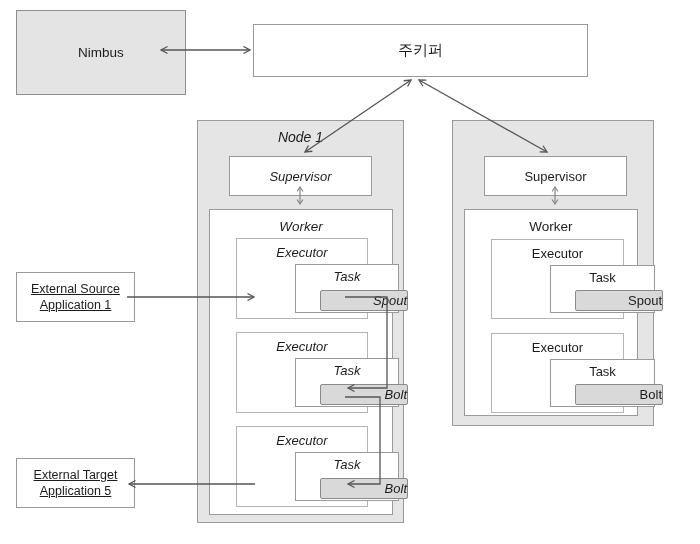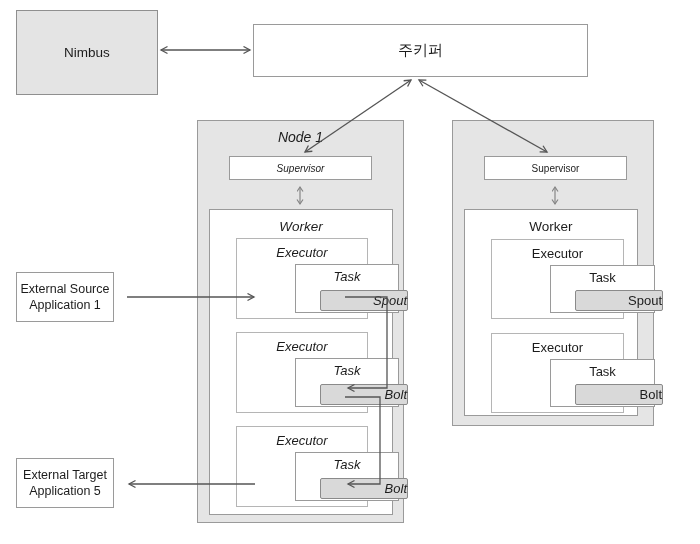--- a/index.html
+++ b/index.html
@@ -12,32 +12,32 @@
     --arrow:#555555;
     --arrow-gray:#858585;
     --text:#1c1c1c;
   }
   html,body{margin:0;padding:0;}
   body{font-family:"Liberation Sans",sans-serif;background:#fff;}
   #canvas{position:relative;width:700px;height:544px;background:#ffffff;overflow:hidden;color:var(--text);}
   .abs{position:absolute;box-sizing:border-box;}
   .center-flex{display:flex;align-items:center;justify-content:center;text-align:center;}
 
-  .nimbus{left:16px;top:10px;width:142px;height:85px;background:var(--nimbus-fill);
+  .nimbus{left:16px;top:10px;width:170px;height:85px;background:var(--nimbus-fill);
           border:1px solid #8f8f8f;font-size:13.5px;}
   .zookeeper{left:253px;top:24px;width:335px;height:53px;background:#fff;
           border:1px solid var(--border);font-size:15px;font-weight:500;}
 
   .node{background:var(--node-fill);border:1px solid var(--border);}
   .node1{left:197px;top:120px;width:207px;height:403px;font-style:italic;}
   .node2{left:452px;top:120px;width:202px;height:306px;}
   .node-label{width:100%;text-align:center;padding-top:8px;font-size:14px;}
 
-  .supervisor{left:31px;top:35px;width:143px;height:24px;background:#fff;
-          border:1px solid var(--border);font-size:10px;}
+  .supervisor{left:31px;top:35px;width:143px;height:40px;background:#fff;
+          border:1px solid var(--border);font-size:13px;}
 
   .worker{background:#fff;border:1px solid var(--border);}
   .worker1{left:11px;top:88px;width:184px;height:306px;}
   .worker2{left:11px;top:88px;width:174px;height:207px;}
   .worker-label{width:100%;text-align:center;padding-top:9px;font-size:13.5px;}
 
   .executor{background:#fff;border:1px solid var(--border-light);}
   .node1 .executor{left:26px;width:132px;height:81px;}
   .node2 .executor{left:26px;width:133px;height:80px;}
   .exec1{top:28px;} .exec2{top:122px;} .exec3{top:216px;}
@@ -45,22 +45,22 @@
   .exec-label{width:100%;text-align:center;padding-top:6px;font-size:13px;}
 
   .task{left:14px;top:25px;width:104px;height:49px;background:#fff;border:1px solid var(--border);margin-left:44px;}
   .node2 .task{width:105px;height:48px;}
   .task-label{width:100%;text-align:center;padding-top:4px;font-size:13px;}
 
   .component{left:24px;top:25px;width:88px;height:21px;background:var(--comp-fill);
           border:1px solid var(--comp-border);border-radius:2px;font-size:13px;justify-content:flex-end;}
   .node2 .component{top:24px;}
 
-  .ext-box{left:16px;width:98px;height:50px;background:#fff;border:1px solid var(--border);
-          font-size:12.5px;line-height:1.3;flex-direction:column;}
+  .ext-box{left:16px;width:119px;height:50px;background:#fff;border:1px solid var(--border);
+          font-size:12.5px;line-height:1.3;flex-direction:column;text-decoration:underline;}
   .ext-source{top:272px;}
   .ext-target{top:458px;}
 
   #wires{position:absolute;left:0;top:0;width:700px;height:544px;pointer-events:none;z-index:10;}
 </style>
 </head>
 <body>
 
 <div id="canvas">
 

